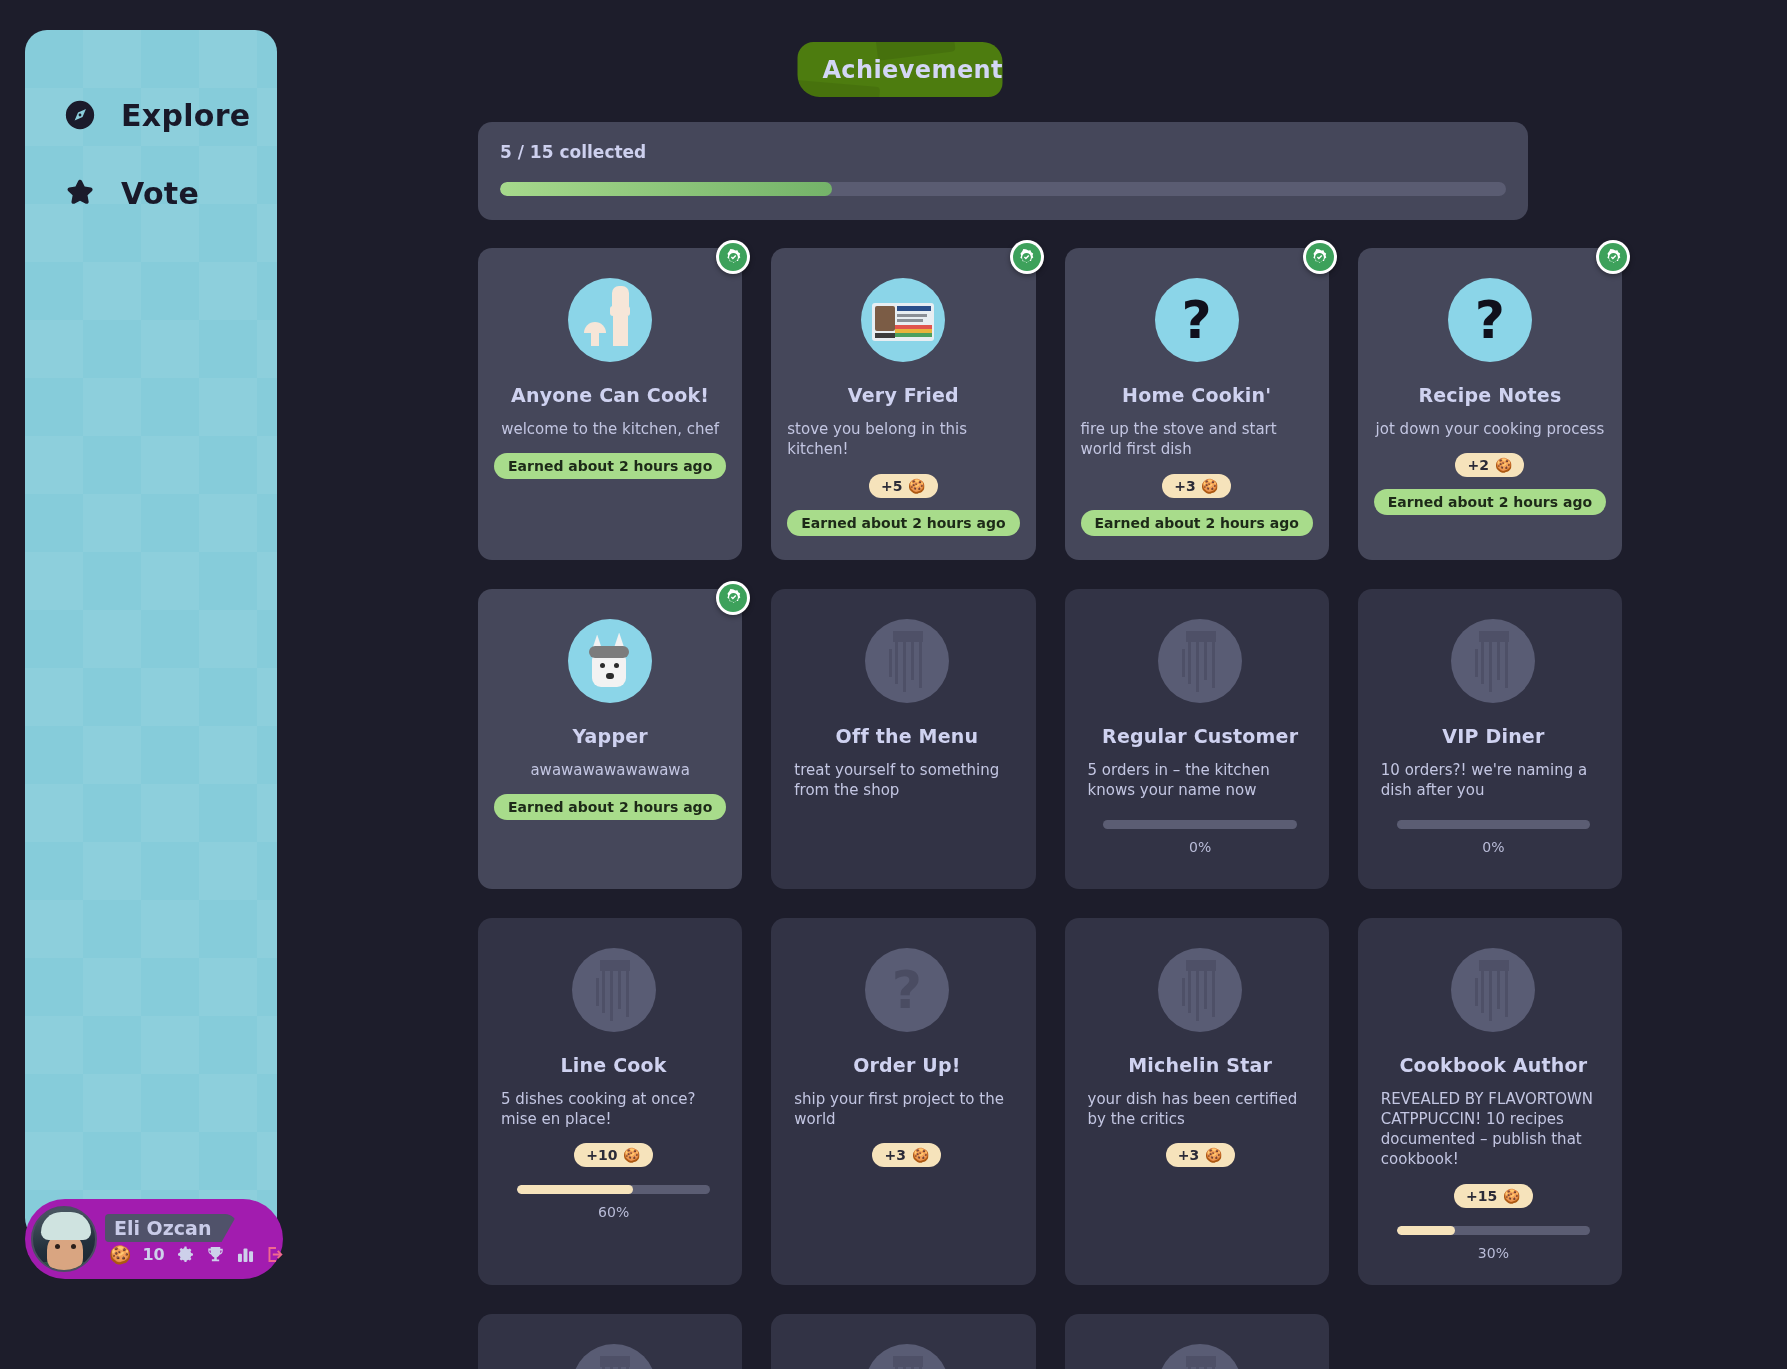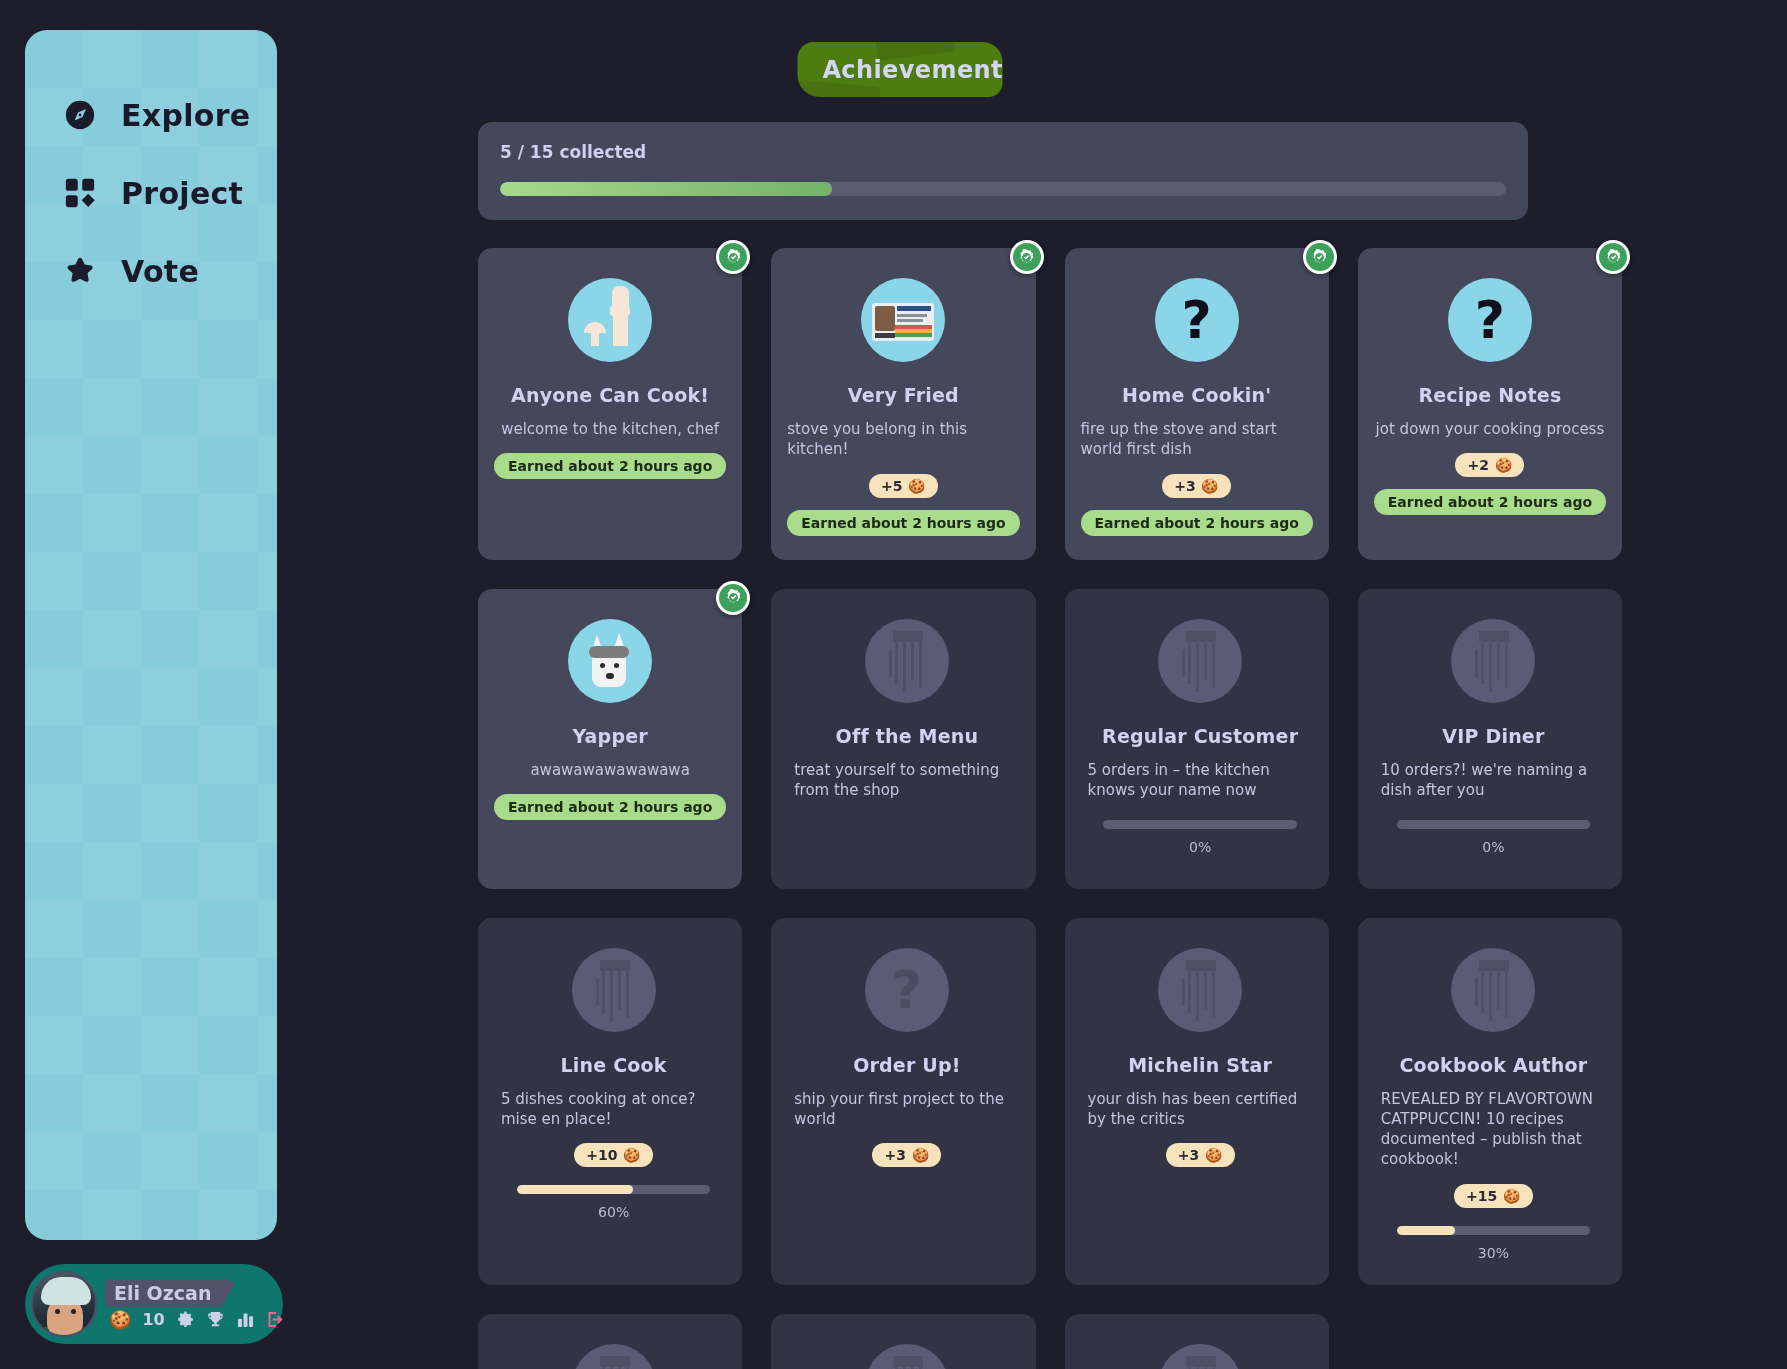--- a/index.html
+++ b/index.html
@@ -31,23 +31,23 @@
   }
   .nav-icon { width: 36px; height: 36px; display: flex; align-items: center; justify-content: center; flex: none; }
   .nav-icon svg { width: 34px; height: 34px; fill: #1b1b2b; }
   .nav-label {
     font-size: 30px; font-weight: 700; color: #191929;
     letter-spacing: .3px; white-space: nowrap;
   }
 
   
   .profile {
-    position: absolute; left: 25px; top: 1264px;
+    position: absolute; left: 25px; top: 1199px;
     width: 258px; height: 80px;
-    background: #0f766e; border-radius: 40px;
+    background: #a21caf; border-radius: 40px;
     display: flex; align-items: center; padding-left: 6px;
   }
   .avatar {
     width: 66px; height: 66px; border-radius: 50%;
     flex: none; overflow: hidden; position: relative;
     background: linear-gradient(170deg,#4d5b66 0%,#22303c 60%,#1a2630 100%);
     border: 2px solid #4b4d63;
   }
   .avatar .beanie { position:absolute; left:8px; top:4px; width:50px; height:28px; background:#cfe3e0; border-radius:26px 26px 10px 10px; }
   .avatar .face  { position:absolute; left:14px; top:24px; width:36px; height:40px; background:#d9a581; border-radius:18px 18px 14px 14px; }
@@ -173,31 +173,20 @@
 <div class="app">
 
   <nav class="sidebar">
     <div class="nav-item">
       <span class="nav-icon">
         <svg viewBox="0 0 24 24">
             <path d="M12 2a10 10 0 1 0 0 20 10 10 0 0 0 0-20zm4.2 5.8-2.4 5.6-5.6 2.4 2.4-5.6 5.6-2.4zM12 11a1 1 0 1 1 0 2 1 1 0 0 1 0-2z"></path>
           </svg>
       </span>
       <span class="nav-label">Explore</span>
-    </div>
-    <div class="nav-item">
-      <span class="nav-icon">
-        <svg viewBox="0 0 24 24">
-            <rect x="2" y="2" width="8.4" height="8.4" rx="1.8"></rect>
-            <rect x="13.6" y="2" width="8.4" height="8.4" rx="1.8"></rect>
-            <rect x="2" y="13.6" width="8.4" height="8.4" rx="1.8"></rect>
-            <path d="M17.8 12.6l4.6 4.6-4.6 4.6-4.6-4.6z"></path>
-          </svg>
-      </span>
-      <span class="nav-label">Project</span>
     </div>
     <div class="nav-item">
       <span class="nav-icon">
         <svg viewBox="0 0 24 24">
             <path d="M12 2.6c.5 0 1 .3 1.3.8l2 4 4.4.7c1.2.2 1.6 1.6.8 2.4l-3.2 3.1.8 4.4c.2 1.2-1 2-2 1.5L12 17.4l-4 2.1c-1 .5-2.2-.3-2-1.5l.8-4.4-3.2-3.1c-.8-.8-.4-2.2.8-2.4l4.4-.7 2-4c.2-.5.7-.8 1.2-.8z"></path>
           </svg>
       </span>
       <span class="nav-label">Vote</span>
     </div>
   </nav>

